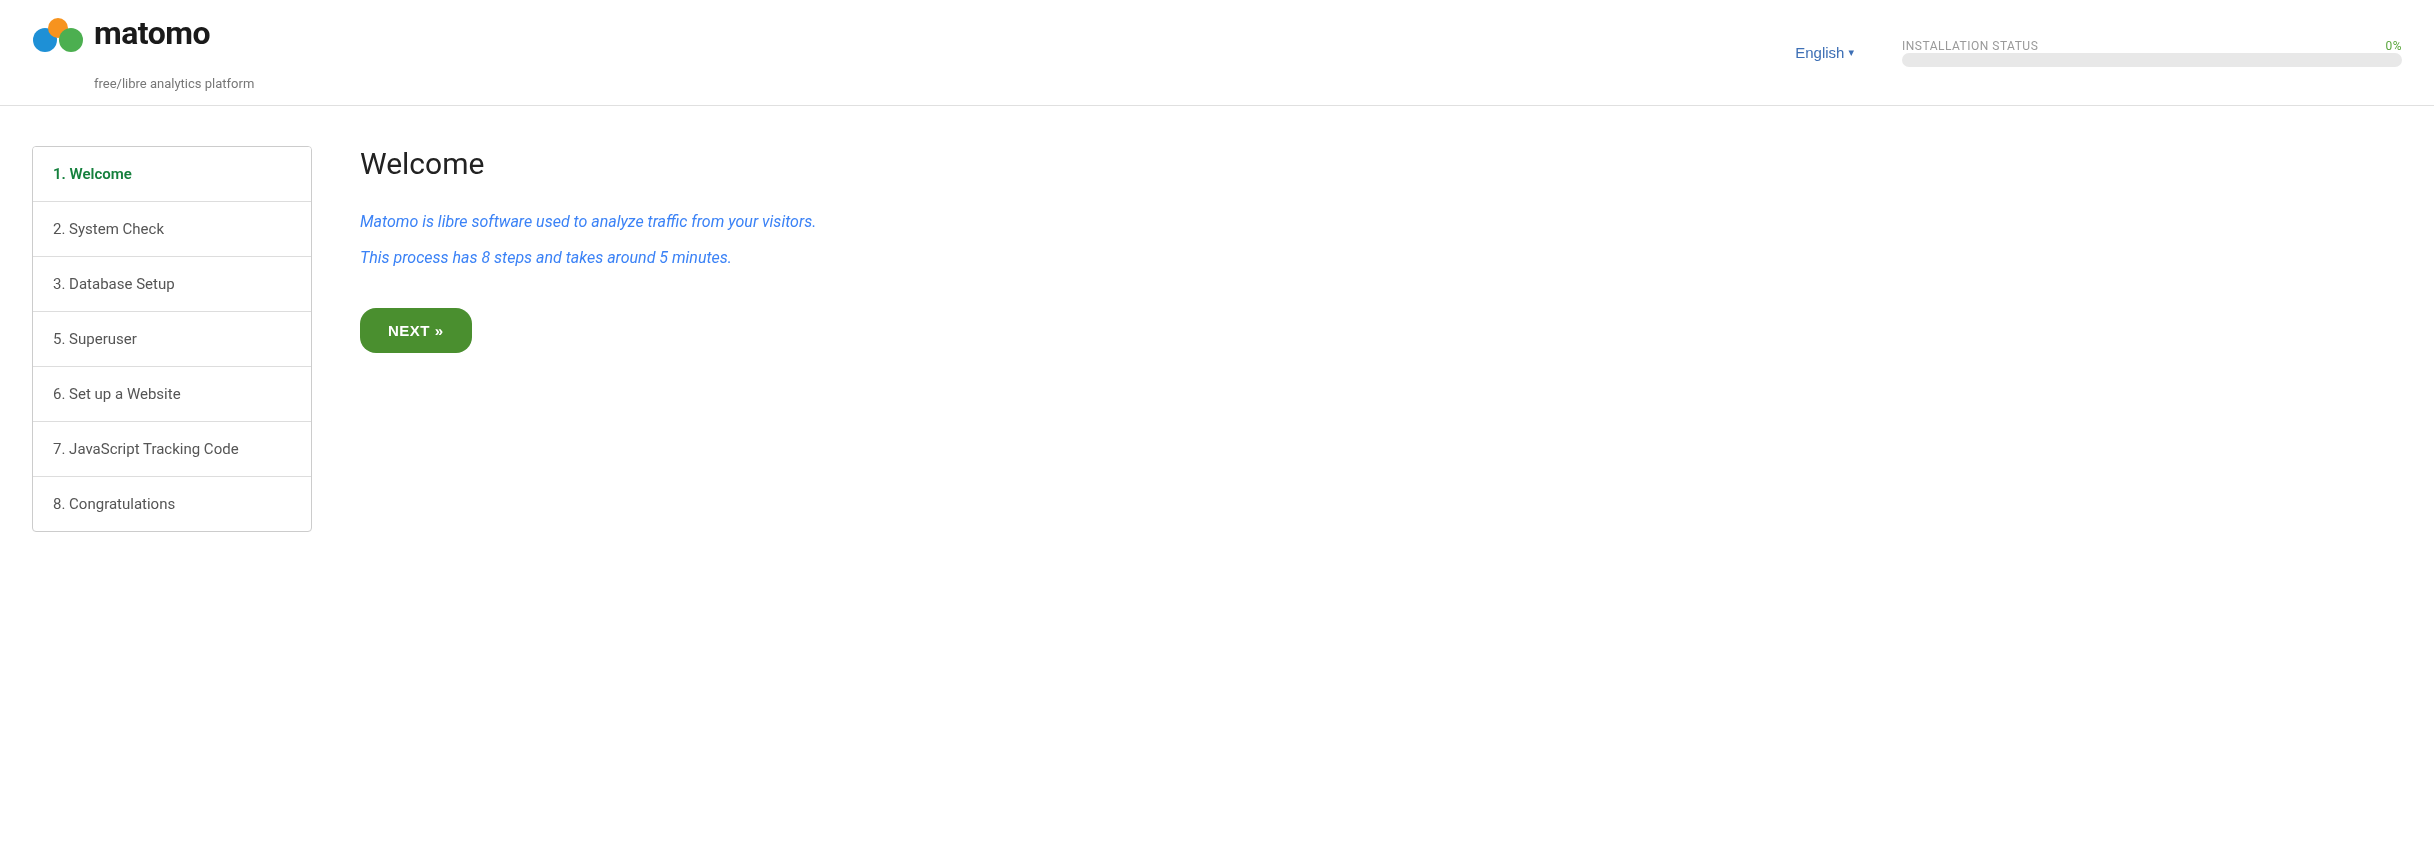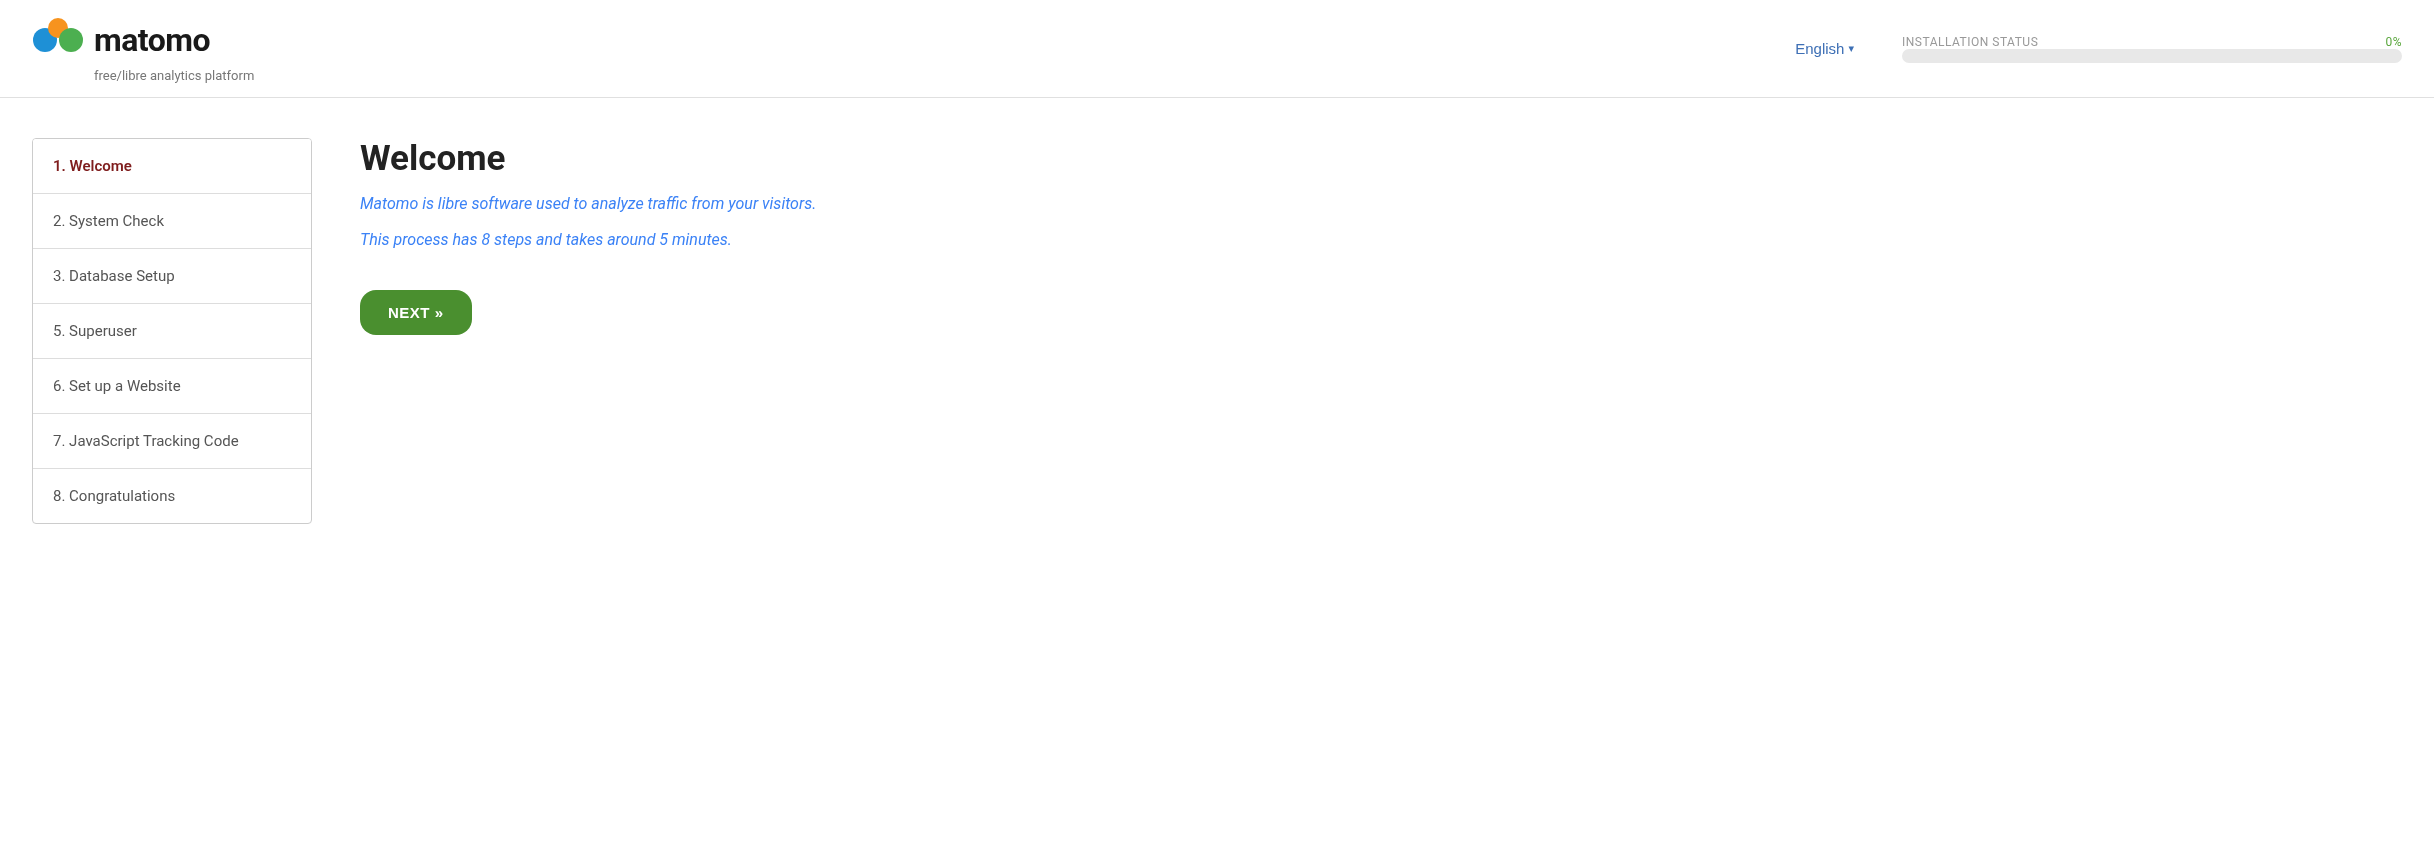--- a/index.html
+++ b/index.html
@@ -24,40 +24,40 @@
       border-bottom: 1px solid #e0e0e0;
     }
 
     .header-left {
       display: flex;
       flex-direction: column;
     }
 
     .logo-row {
       display: flex;
-      align-items: center;
+      align-items: flex-start;
       gap: 10px;
     }
 
     .logo-svg {
       width: 52px;
       height: 52px;
     }
 
     .logo-text {
       font-size: 32px;
       font-weight: 700;
       color: #1a1a1a;
       letter-spacing: -0.5px;
     }
 
     .tagline {
       font-size: 13px;
       color: #777;
-      margin-top: 2px;
+      margin-top: 10px;
       margin-left: 62px;
     }
 
     .lang-selector {
       display: flex;
       align-items: center;
       gap: 4px;
       color: #3d6fb5;
       font-size: 15px;
       cursor: pointer;
@@ -130,33 +130,33 @@
       cursor: pointer;
     }
 
     .step-item:last-child {
       border-bottom: none;
     }
 
     .step-item.active {
       background: #fff;
       font-weight: 600;
-      color: #7f1d1d;
+      color: #15803d;
     }
 
     
     .content-area {
       flex: 1;
     }
 
     .content-title {
-      font-size: 35px;
-      font-weight: 700;
+      font-size: 30px;
+      font-weight: 400;
       color: #222;
-      margin-bottom: 12px;
+      margin-bottom: 28px;
     }
 
     .content-desc {
       font-size: 16px;
       color: #3b82f6;
       line-height: 1.6;
       margin-bottom: 10px;
       font-style: italic;
     }
 

